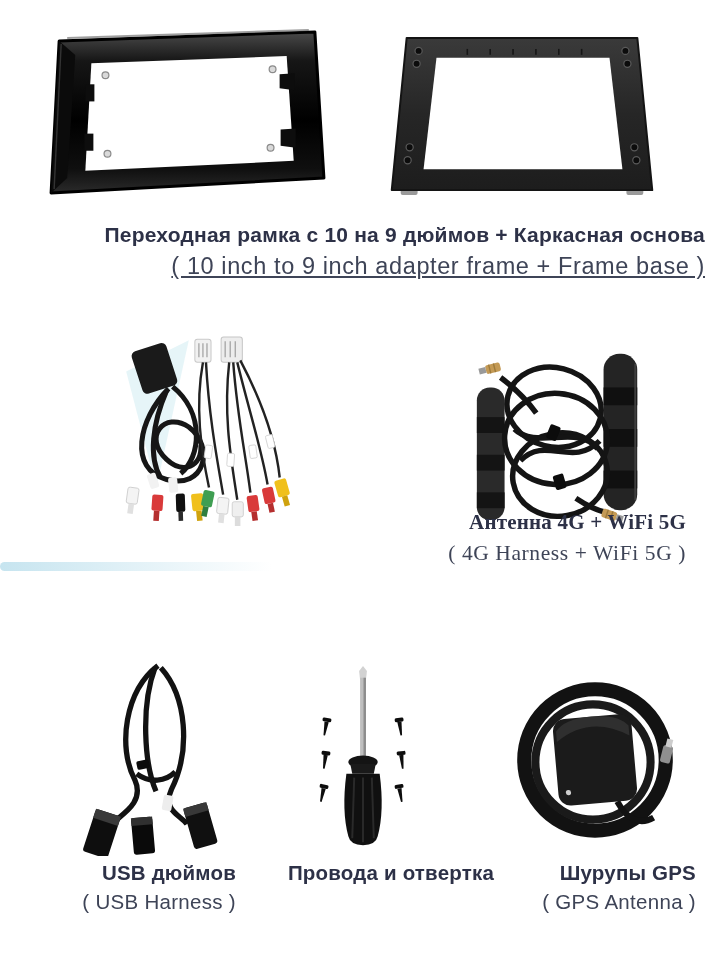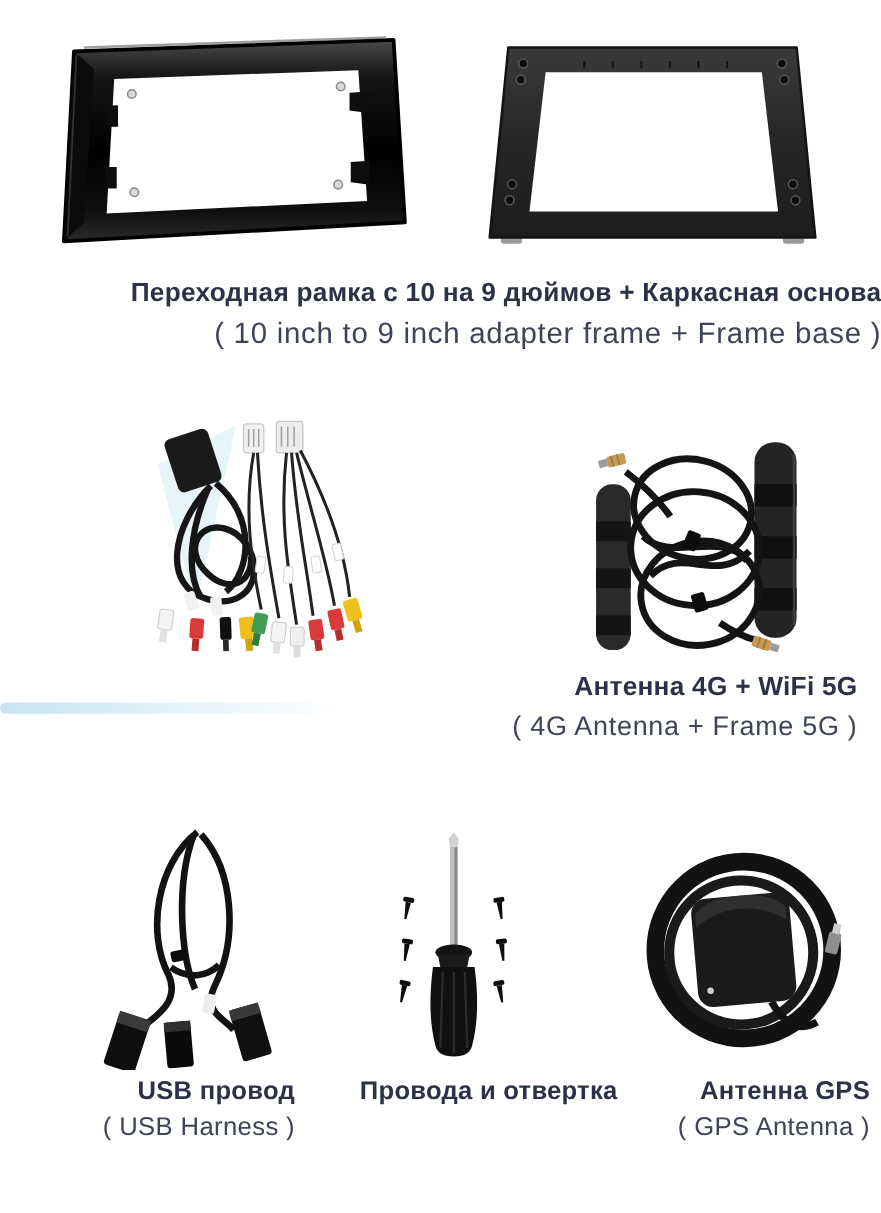--- a/index.html
+++ b/index.html
@@ -4,24 +4,24 @@
 <style>
   html,body{margin:0;padding:0;background:#fff;}
   .page{position:relative;width:705px;height:970px;background:#ffffff;overflow:hidden;
         font-family:"Liberation Sans",sans-serif;}
   .fig{position:absolute;}
   .fig svg{display:block;width:100%;height:100%;}
   .cap{position:absolute;text-align:right;}
   .cap .ru{font-weight:bold;color:#2d3147;font-size:21px;line-height:28px;letter-spacing:.2px;}
   .cap .en{color:#3e4457;font-weight:400;font-size:23px;line-height:34px;letter-spacing:.6px;}
   .cap-frames{left:0;top:221px;width:705px;}
-  .cap-frames .en{font-size:23.5px;}
+  .cap-frames .en{font-size:23.5px;text-decoration:underline;}
   .cap-rca{left:8px;top:526px;width:398px;}
   .cap-rca .en{font-size:22px;}
-  .cap-ant{left:398px;top:536px;width:288px;}
+  .cap-ant{left:398px;top:508px;width:288px;font-family:Liberation Serif, serif;}
   .cap-ant .en{font-size:21.5px;}
   .cap-bottom .ru{font-size:20.5px;line-height:27px;}
   .cap-bottom .en{font-size:20.5px;line-height:32px;letter-spacing:.3px;}
   .cap-usb{left:8px;top:859px;width:228px;}
   .cap-scr{left:228px;top:859px;width:266px;}
   .cap-gps{left:494px;top:859px;width:202px;}
   .wm-line{position:absolute;left:0;top:562px;width:272px;height:9px;border-radius:5px;
            background:linear-gradient(to right, rgba(168,214,231,.65), rgba(168,214,231,0));}
 </style>
 </head>
@@ -224,21 +224,21 @@
         <line x1="5" y1="0" x2="5" y2="9" stroke="#9d7a3c" stroke-width="1.4"></line>
         <line x1="10" y1="0" x2="10" y2="9" stroke="#9d7a3c" stroke-width="1.4"></line>
       </g>
     </svg>
   </div>
 
   <div class="cap cap-rca">
   </div>
   <div class="cap cap-ant">
     <div class="ru">Антенна 4G + WiFi 5G</div>
-    <div class="en">( 4G Antenna + Frame 5G )</div>
+    <div class="en">( 4G Harness + WiFi 5G )</div>
   </div>
 
   <div class="fig" style="left:68px;top:658px;width:176px;height:198px;">
     <svg viewBox="0 0 180 205">
       <g fill="none" stroke="#121212" stroke-width="5.5">
         <path d="M92,8 C58,34 50,92 68,126 C78,148 58,160 46,170"></path>
         <path d="M95,10 C122,40 126,96 106,136 C96,158 116,163 122,172"></path>
         <path d="M89,10 C74,50 78,110 90,138"></path>
         <path d="M70,120 C84,130 100,128 110,118"></path>
       </g>
@@ -315,24 +315,24 @@
         <circle cx="67" cy="123" r="2.6" fill="#cfcfcf"></circle>
       </g>
       <g transform="translate(164,78) rotate(14)">
         <rect x="0" y="0" width="10" height="17" rx="2" fill="#8f8f8f"></rect>
         <rect x="2" y="-7" width="6" height="8" fill="#cdcdcd"></rect>
       </g>
     </svg>
   </div>
 
   <div class="cap cap-bottom cap-usb">
-    <div class="ru">USB провод</div>
+    <div class="ru">USB дюймов</div>
     <div class="en">( USB Harness )</div>
   </div>
   <div class="cap cap-bottom cap-scr">
     <div class="ru">Провода и отвертка</div>
   </div>
   <div class="cap cap-bottom cap-gps">
-    <div class="ru">Антенна GPS</div>
+    <div class="ru">Шурупы GPS</div>
     <div class="en">( GPS Antenna )</div>
   </div>
 
 </div>
 
 </body></html>

